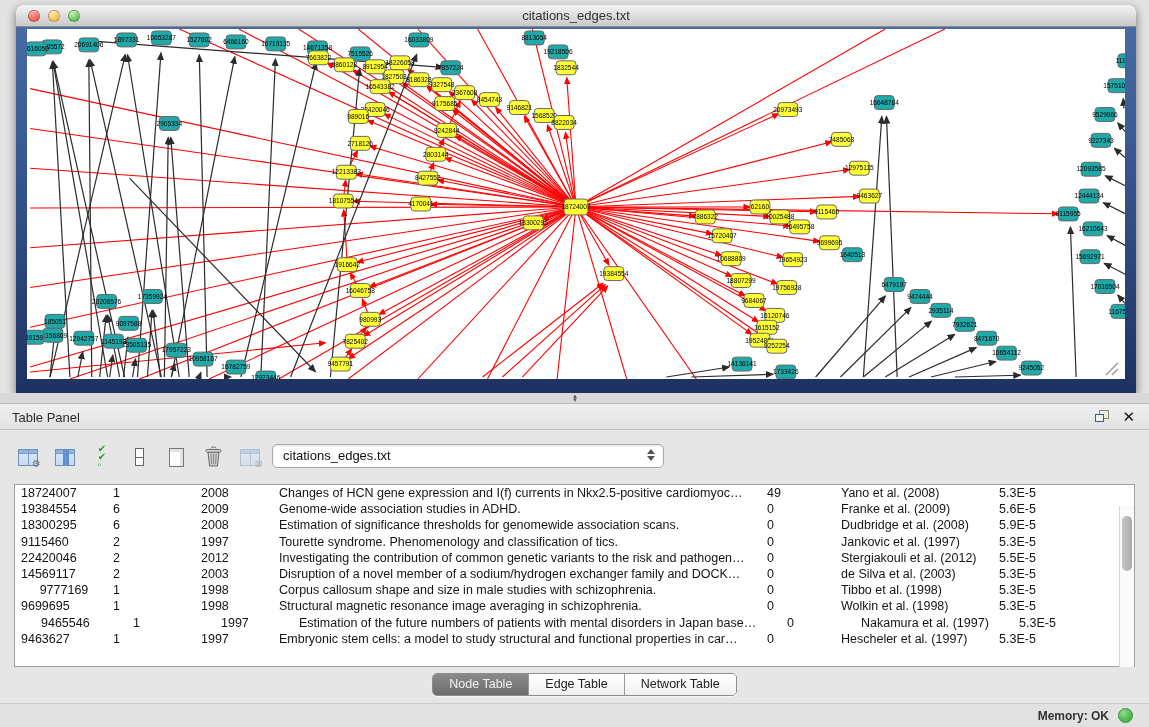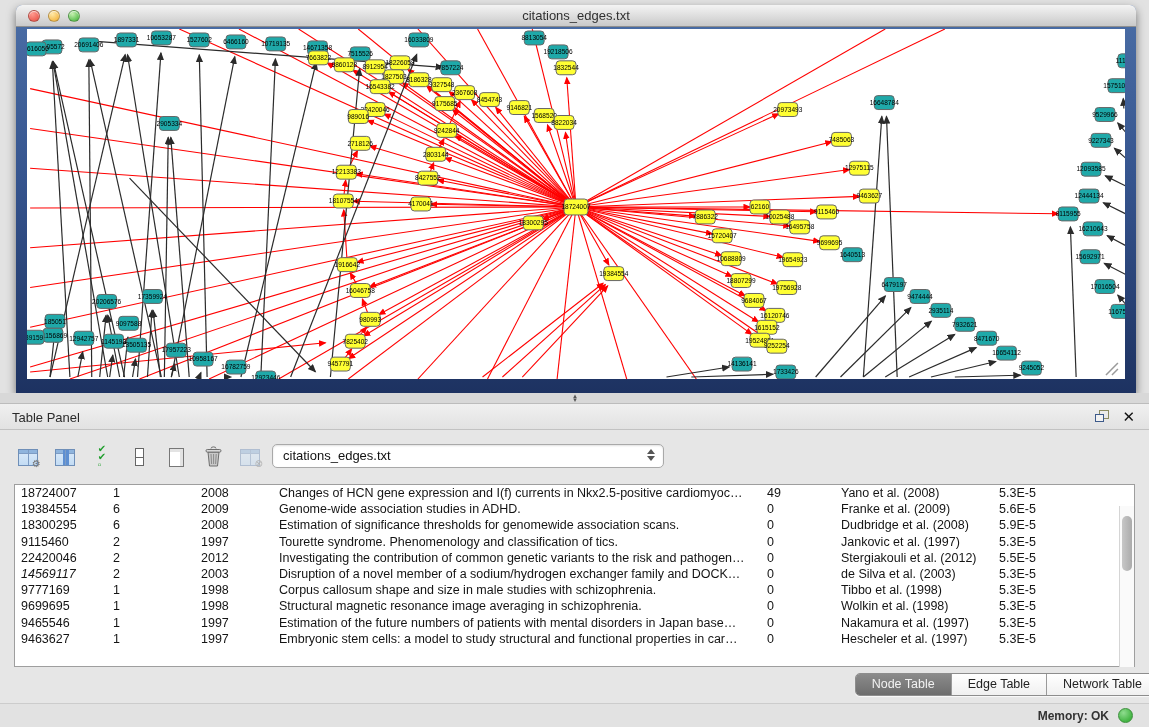--- a/index.html
+++ b/index.html
@@ -65,21 +65,21 @@
   .sort-glyph { color:#1f6fae; font-size:11px; margin-right:3px; }
   .tbody { flex:1; overflow:hidden; position:relative; }
   .tr { display:flex; height:16.2px; cursor:default; }
   .td { font-size:12.5px; color:#141414; white-space:nowrap; overflow:hidden;
     padding-left:6px; line-height:16px; }
   .vscroll { position:absolute; right:0; top:21px; width:15px; height:161px;
     background:#fafafa; border-left:1px solid #d5d5d5; }
   .vthumb { position:absolute; left:2px; top:10px; width:10px; height:55px;
     background:linear-gradient(90deg,#c7c7c7,#ababab); border-radius:6px; cursor:grab; }
 
-  .tabs-row { position:absolute; left:0; top:243px; width:1149px; display:flex; justify-content:flex-end; }
+  .tabs-row { position:absolute; left:0; top:243px; width:1149px; display:flex; justify-content:center; }
   .seg { display:flex; border:1px solid #8d8d8d; border-radius:5px; overflow:hidden;
     transform:translateX(10px); box-shadow:0 1px 1px rgba(255,255,255,.8); }
   .seg-btn { height:21px; line-height:20px; font-size:12.5px; padding:0 16px; color:#222;
     background:linear-gradient(180deg,#ffffff,#f0f0f0); border-right:1px solid #9a9a9a; cursor:pointer; }
   .seg-btn:last-child { border-right:none; }
   .seg-btn.active { background:linear-gradient(180deg,#8b8b8b,#6d6d6d); color:#f2f2f2; }
 
   
   .statusbar { position:absolute; left:0; top:703px; width:1149px; height:24px;
     background:#e2e2e2; border-top:1px solid #cccccc;font-weight:bold; }
@@ -591,48 +591,48 @@
         <div class="tr">
           <div class="td" style="width: 92px;">22420046</div>
           <div class="td" style="width: 88px;">2</div>
           <div class="td" style="width: 78px;">2012</div>
           <div class="td" style="width: 488px;">Investigating the contribution of common genetic variants to the risk and pathogen…</div>
           <div class="td" style="width: 74px;">0</div>
           <div class="td" style="width: 158px;">Stergiakouli et al. (2012)</div>
           <div class="td" style="flex: 1 1 0%;">5.5E-5</div>
         </div>
         <div class="tr">
-          <div class="td" style="width: 92px; font-style: italic;">14569117</div>
+          <div class="td" style="width: 92px;">14569117</div>
           <div class="td" style="width: 88px;">2</div>
           <div class="td" style="width: 78px;">2003</div>
           <div class="td" style="width: 488px;">Disruption of a novel member of a sodium/hydrogen exchanger family and DOCK…</div>
           <div class="td" style="width: 74px;">0</div>
           <div class="td" style="width: 158px;">de Silva et al. (2003)</div>
           <div class="td" style="flex: 1 1 0%;">5.3E-5</div>
         </div>
         <div class="tr">
-          <div class="td" style="width: 92px;">9777169</div>
+          <div class="td" style="width: 92px; text-align: center;">9777169</div>
           <div class="td" style="width: 88px;">1</div>
           <div class="td" style="width: 78px;">1998</div>
           <div class="td" style="width: 488px;">Corpus callosum shape and size in male studies with schizophrenia.</div>
           <div class="td" style="width: 74px;">0</div>
           <div class="td" style="width: 158px;">Tibbo et al. (1998)</div>
           <div class="td" style="flex: 1 1 0%;">5.3E-5</div>
         </div>
         <div class="tr">
           <div class="td" style="width: 92px;">9699695</div>
           <div class="td" style="width: 88px;">1</div>
           <div class="td" style="width: 78px;">1998</div>
           <div class="td" style="width: 488px;">Structural magnetic resonance image averaging in schizophrenia.</div>
           <div class="td" style="width: 74px;">0</div>
           <div class="td" style="width: 158px;">Wolkin et al. (1998)</div>
           <div class="td" style="flex: 1 1 0%;">5.3E-5</div>
         </div>
         <div class="tr">
-          <div class="td" style="width: 92px;">9465546</div>
+          <div class="td" style="width: 92px; margin-left: 20px;">9465546</div>
           <div class="td" style="width: 88px;">1</div>
           <div class="td" style="width: 78px;">1997</div>
           <div class="td" style="width: 488px;">Estimation of the future numbers of patients with mental disorders in Japan base…</div>
           <div class="td" style="width: 74px;">0</div>
           <div class="td" style="width: 158px;">Nakamura et al. (1997)</div>
           <div class="td" style="flex: 1 1 0%;">5.3E-5</div>
         </div>
         <div class="tr">
           <div class="td" style="width: 92px;">9463627</div>
           <div class="td" style="width: 88px;">1</div>

